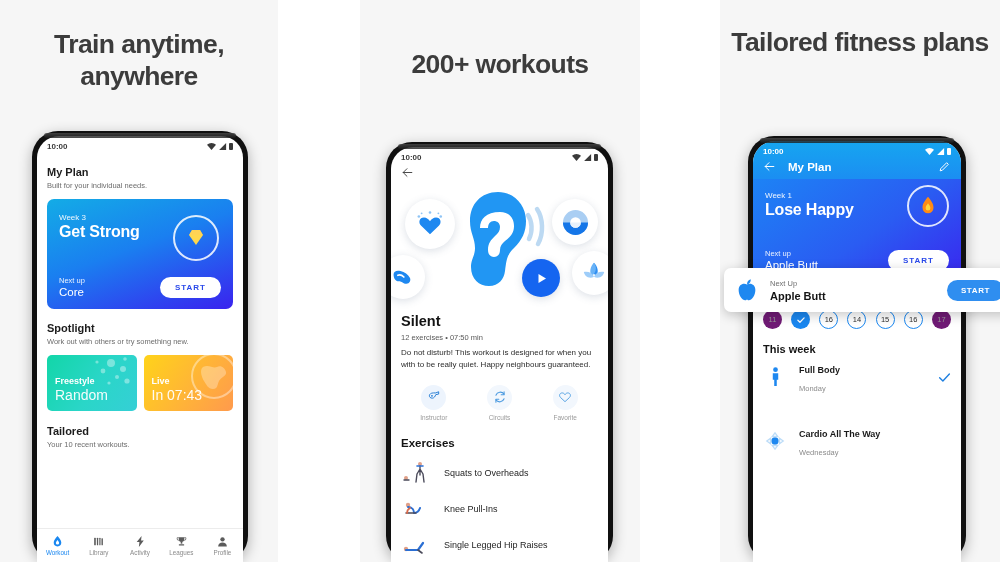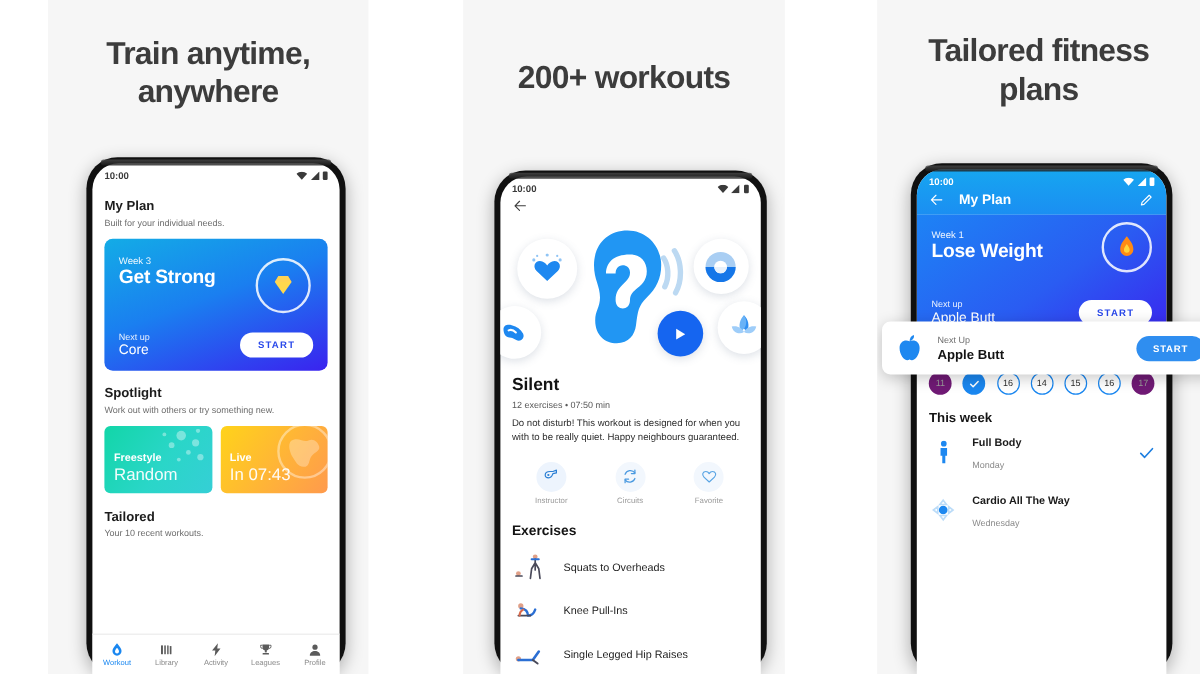--- a/index.html
+++ b/index.html
@@ -2,21 +2,21 @@
 <html><head>
 <meta charset="utf-8">
 <style>
   * { margin:0; padding:0; box-sizing:border-box; }
   html,body { width:1000px; height:562px; overflow:hidden; background:#ffffff;
               font-family:"Liberation Sans", sans-serif; }
   .stage { position:relative; width:1000px; height:562px; background:#ffffff; display:flex; }
 
   
   .panel { position:relative; height:562px; background:#f6f6f6; overflow:hidden; }
-  .panel.p1 { width:278px;margin-left:40px; }
+  .panel.p1 { width:278px; }
   .gap      { width:82px; background:#ffffff; height:562px; }
   .panel.p2 { width:280px; }
   .gap2     { width:80px; background:#ffffff; height:562px; }
   .panel.p3 { width:280px; }
 
   .headline {
     position:absolute; left:0; right:0; top:24px;
     text-align:center; color:#3c3c3c; font-weight:bold;
     line-height:1.22; letter-spacing:-0.6px;
   }
@@ -458,21 +458,21 @@
             </svg>
             <span class="bh-title">My Plan</span>
             <svg width="13" height="13" viewBox="0 0 24 24">
               <path d="M4 20l1-4L16 5l3 3L8 19Z" fill="none" stroke="#ffffff" stroke-width="1.8" stroke-linejoin="round"></path>
             </svg>
           </div>
         </div>
 
         <div class="plan3">
           <div class="pc-week">Week 1</div>
-          <div class="pc-name">Lose Weight</div>
+          <div class="pc-name">Lose Happy</div>
           <div class="badge-ring" style="right:12px; top:6px; width:42px; height:42px;">
             <svg width="22" height="22" viewBox="0 0 24 24">
                 <path d="M12 2C9 6 6 9 6 14a6 6 0 0 0 12 0c0-5-3-8-6-12Z" fill="#ff8a14"></path>
                 <path d="M12 9c-1.6 2.2-2.6 3.6-2.6 5.4a2.6 2.6 0 0 0 5.2 0C14.6 12.6 13.6 11.2 12 9Z" fill="#ffd43a"></path>
               </svg>
           </div>
           <div class="pc-bottom" style="bottom:12px;">
             <div>
               <div class="pc-nextlabel">Next up</div>
               <div class="pc-nextval">Apple Butt</div>
@@ -527,21 +527,21 @@
           </span>
           <span class="tw-txt">
             <span class="tw-name">Full Body</span><br>
             <span class="tw-day">Monday</span>
           </span>
           <svg width="13" height="13" viewBox="0 0 16 16">
               <path d="M2 8.4 6 12.4 14 3.6" stroke="#1e7fe0" stroke-width="1.7" fill="none" stroke-linecap="round" stroke-linejoin="round"></path>
             </svg>
         </div>
 
-        <div class="tw-row" style="margin-top:12px;">
+        <div class="tw-row" style="margin-top:28px;">
           <span class="tw-ico">
             <svg width="20" height="20" viewBox="0 0 22 22">
                 <circle cx="11" cy="11" r="4" fill="#1e88f0"></circle>
                 <g fill="none" stroke="#bcdcf8" stroke-width="1.5">
                   <path d="M11 2 14 6h-6Z"></path>
                   <path d="M11 20 8 16h6Z"></path>
                   <path d="M2 11 6 8v6Z"></path>
                   <path d="M20 11 16 14V8Z"></path>
                 </g>
               </svg>

